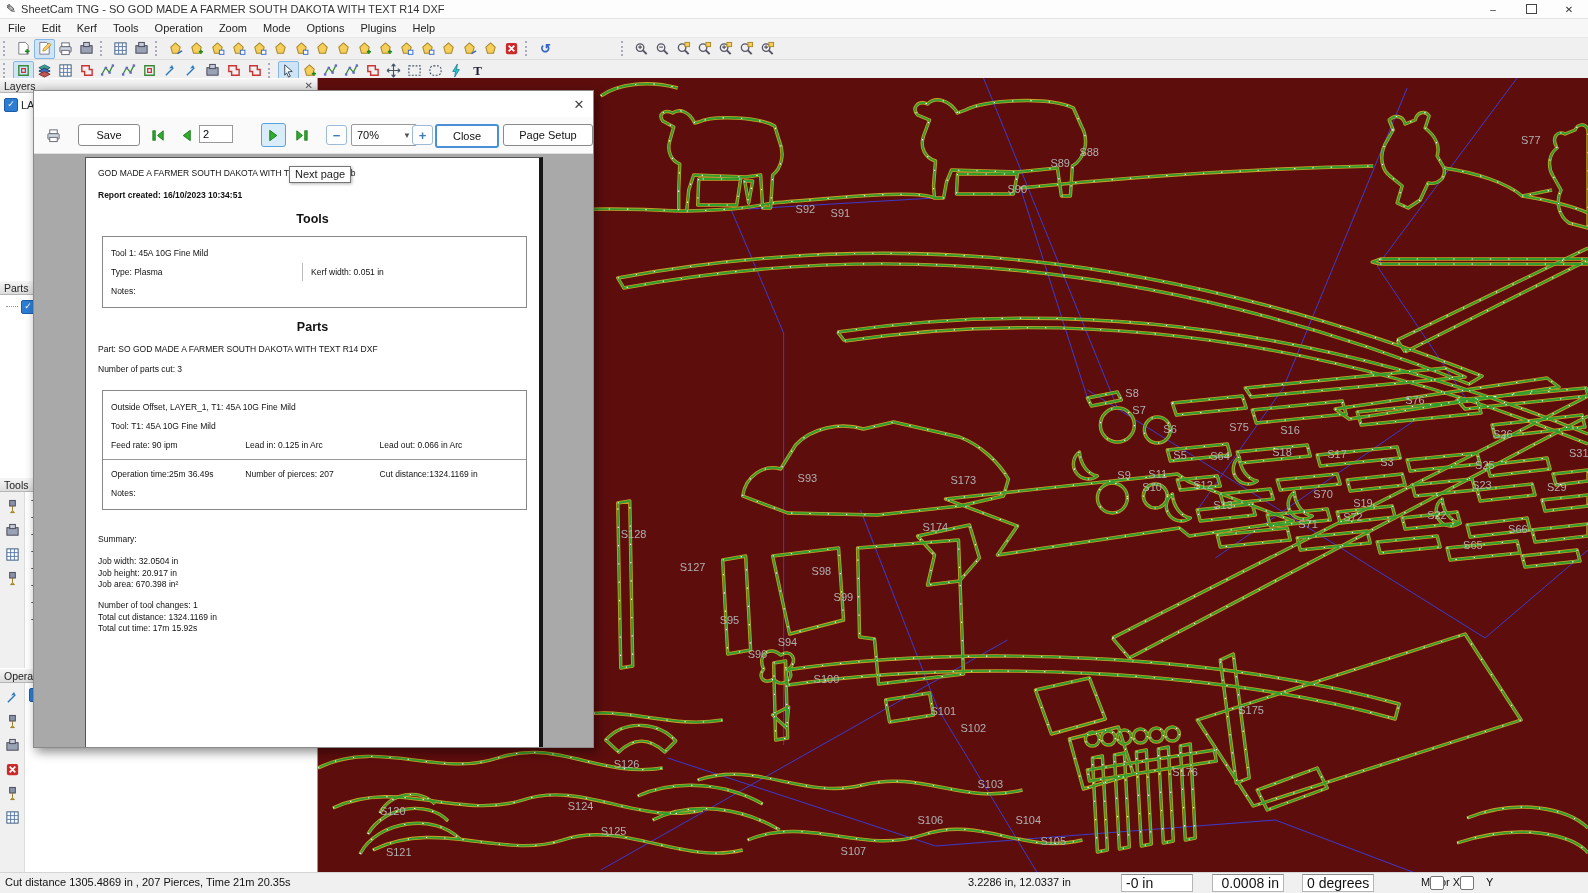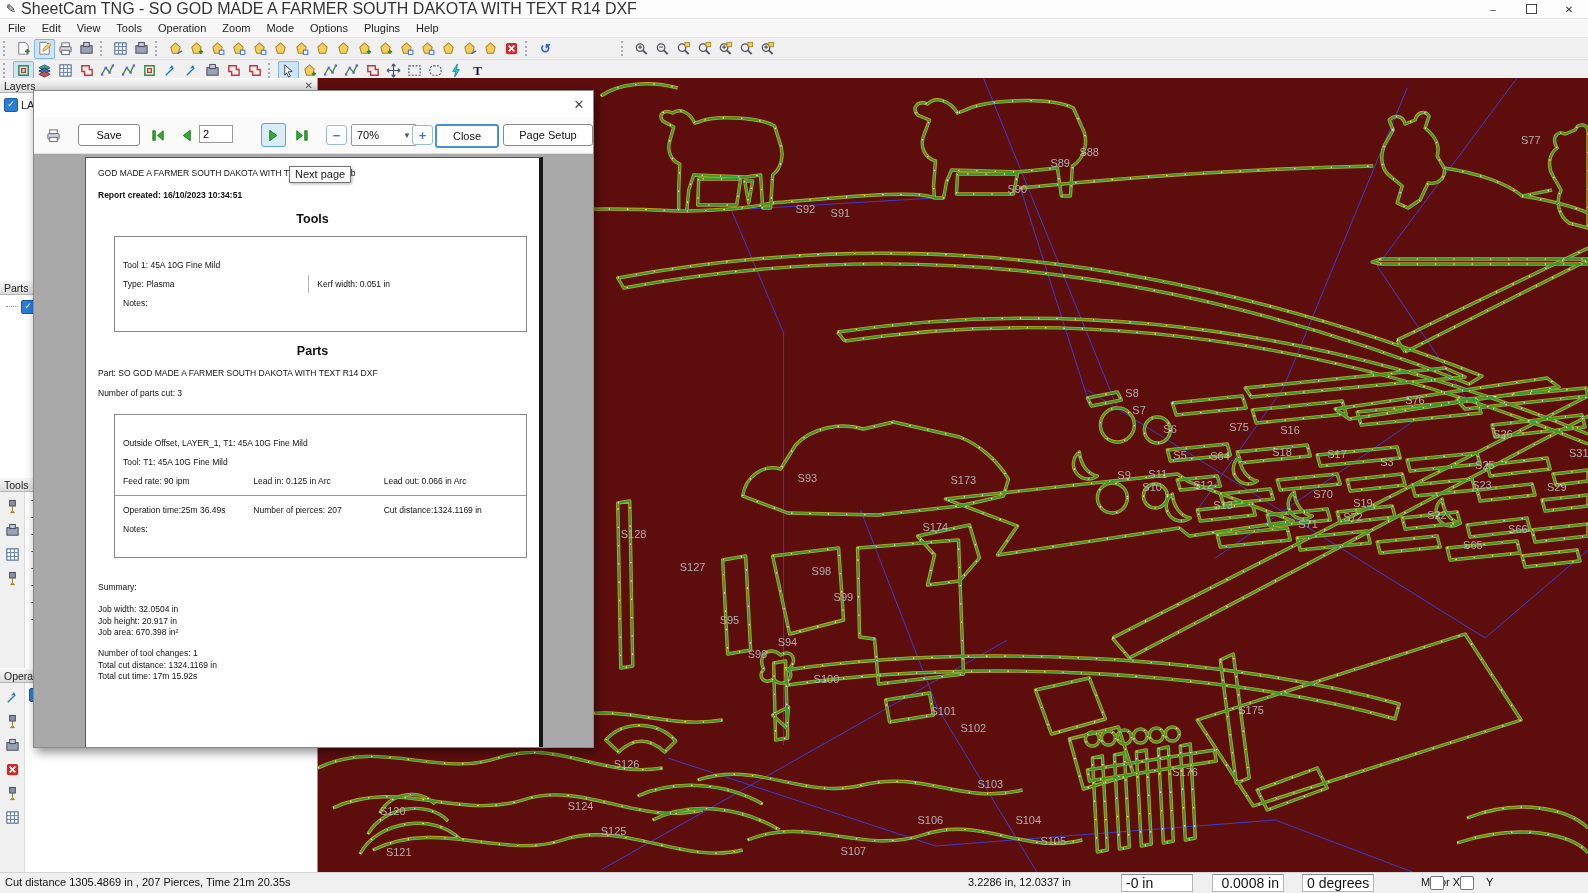--- a/index.html
+++ b/index.html
@@ -1,21 +1,21 @@
 <!DOCTYPE html>
 <html><head>
 <meta charset="utf-8">
 <style>
   html,body{margin:0;padding:0;background:#444;}
   #root{position:relative;width:1588px;height:893px;background:#f0f0f0;overflow:hidden;
         font-family:"Liberation Sans",sans-serif;font-size:11px;color:#222;}
   
   .titlebar{height:18px;background:#fdfdfd;display:flex;align-items:center;border-bottom:1px solid #e4e4e4;}
   .appicon{margin:0 5px 0 6px;font-size:12px;line-height:12px;color:#111;transform:rotate(0deg);}
-  .title-text{font-size:16px;color:#333;}
+  .title-text{font-size:11px;color:#333;}
   .win-controls{margin-left:auto;display:flex;}
   .win-btn{width:38px;height:18px;display:flex;align-items:center;justify-content:center;font-size:10px;color:#333;}
   .maxglyph{width:9px;height:8px;border:1px solid #444;display:inline-block;}
   
   .menubar{height:18px;display:flex;align-items:center;background:#f7f7f7;border-bottom:1px solid #e8e8e8;}
   .menu-item{padding:1px 8px;color:#222;}
   
   .tbrow{height:21px;display:flex;align-items:center;background:#f0f0f0;border-bottom:1px solid #ddd;}
   .grip{width:4px;height:15px;border-left:2px dotted #aab;margin:0 4px 0 3px;}
   .tbi{width:19px;height:18px;display:inline-flex;align-items:center;justify-content:center;
@@ -64,21 +64,21 @@
   .zbtn{position:absolute;top:8px;width:19px;height:18px;border:1px solid #9bbbd8;border-radius:3px;background:#fff;
         color:#3a7abd;display:flex;align-items:center;justify-content:center;font-weight:bold;font-size:13px;}
   .tooltip{position:absolute;left:255px;top:49px;background:#fff;border:1px solid #767676;padding:0 5px;
            font-size:11px;height:15px;line-height:15px;color:#222;box-shadow:1px 1px 3px rgba(0,0,0,.3);z-index:5;}
   .preview{flex:1;background:#a9a9a9;position:relative;overflow:hidden;}
   .page{position:absolute;left:51px;top:3px;bottom:-10px;width:458px;background:#fff;border:1px solid #555;
         border-right:4px solid #161616;padding:10px 12px 0 12px;box-sizing:border-box;font-size:8.5px;color:#111;}
   .rline{margin:0 0 3px 0;}
   .rbold{font-weight:bold;margin-top:12px;}
   .rhead{text-align:center;font-weight:bold;font-size:12.5px;margin:12px 0 10px 0;}
-  .rbox{border:1px solid #888;margin:4px 0 6px 16px;padding:14px 8px;}
+  .rbox{border:1px solid #888;margin:4px 0 6px 4px;padding:2px 8px;}
   .rrow{margin:9px 0;}
   .r2col{display:flex;margin:5px 0;}
   .r2col .c1{width:48%;}
   .r2col .c2{width:52%;border-left:1px solid #bbb;padding:4px 0 4px 8px;margin:-4px 0;}
   .r3col{display:grid;grid-template-columns:33% 33% 34%;margin:9px 0;}
   .rsep{border-top:1px solid #999;margin:0 -8px;}
   .rsum{margin:1.5px 0;}
   
   .statusbar{position:absolute;left:0;right:0;bottom:0;height:20px;background:#f0f0f0;border-top:1px solid #d5d5d5;}
   .sb-left{position:absolute;left:5px;top:3px;color:#111;}
@@ -101,21 +101,21 @@
       <span class="win-btn">
           <span class="maxglyph"></span>
         </span>
       <span class="win-btn">✕</span>
     </span>
   </div>
 
   <div class="menubar" id="menubar">
       <span class="menu-item">File</span>
       <span class="menu-item">Edit</span>
-      <span class="menu-item">View</span>
+      <span class="menu-item">Kerf</span>
       <span class="menu-item">Tools</span>
       <span class="menu-item">Operation</span>
       <span class="menu-item">Zoom</span>
       <span class="menu-item">Mode</span>
       <span class="menu-item">Options</span>
       <span class="menu-item">Plugins</span>
       <span class="menu-item">Help</span>
     </div>
 
   <div class="tbrow" id="tbrow1">

